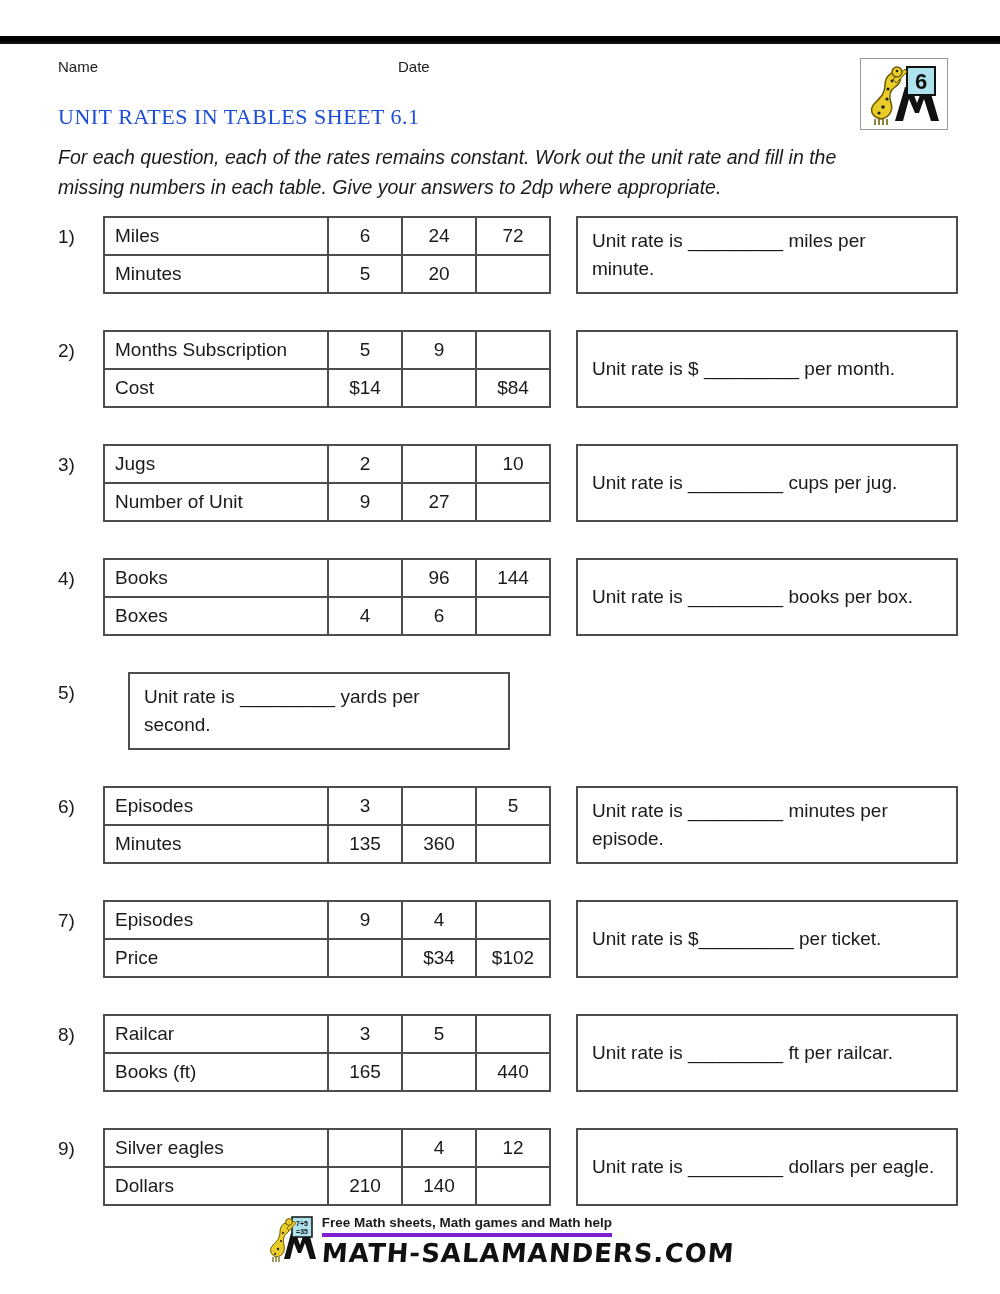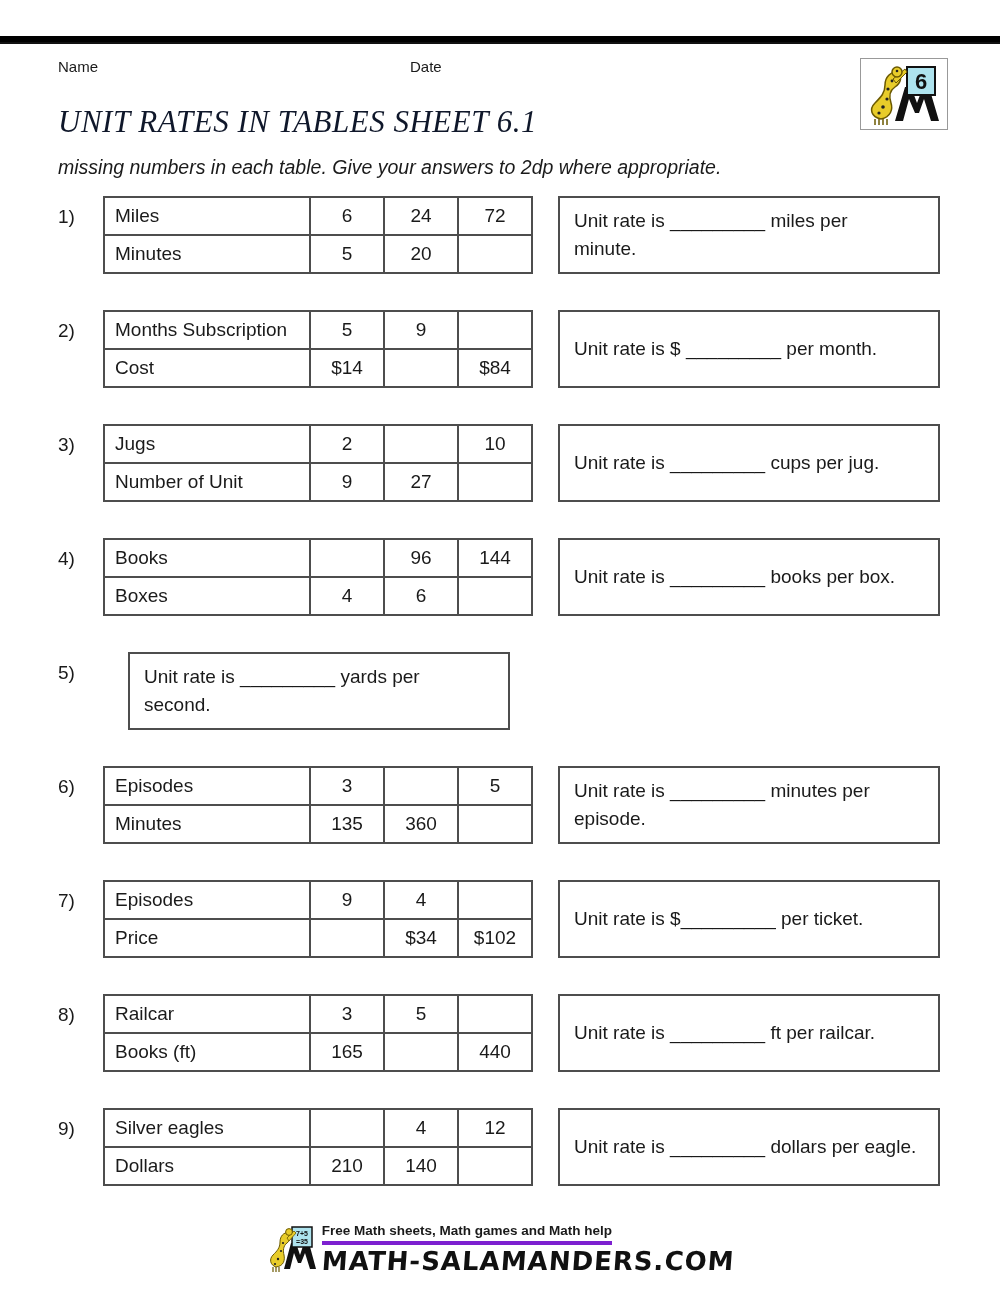--- a/index.html
+++ b/index.html
@@ -18,38 +18,37 @@
     height: 3px;
     border-top: 6px solid #000;
     border-bottom: 2px solid #111;
   }
   .header-row {
     position: relative;
     margin: 14px 0 15px 58px;
     font-size: 15px;
     height: 22px;
   }
-  .date-label { position: absolute; left: 352px; top: 0; }
+  .date-label { position: absolute; left: 340px; top: 0; }
   .corner-logo {
     position: absolute;
     top: 58px;
     right: 52px;
     width: 88px;
     height: 72px;
     border: 1px solid #999;
     background: #fff;
   }
   .page-title {
     margin: 24px 0 0 58px;
     font-family: "Liberation Serif", serif;
     font-weight: normal;
-    font-size: 31px;
-    color: #0f172a;
+    font-size: 22px;
+    color: #1d4ed8;
     letter-spacing: 0.5px;
-    font-style: italic;
   }
   .instructions {
     margin: 12px 58px 0 58px;
     font-size: 19.5px;
     font-style: italic;
     line-height: 30px;
   }
   .questions { margin-top: 14px; }
   .question {
     display: flex;
@@ -61,41 +60,41 @@
     font-size: 19px;
     padding-top: 10px;
   }
   table.rate-table { border-collapse: collapse; }
   table.rate-table td {
     border: 2px solid #4d4d4d;
     height: 38px;
     font-size: 19px;
     background: #fff;
   }
-  td.row-label { width: 206px; padding-left: 10px; }
+  td.row-label { width: 224px; padding-left: 10px; }
   td.value-cell { width: 74px; text-align: center; }
   .answer-box {
     margin-left: 25px;
     width: 382px;
     min-height: 78px;
     border: 2px solid #4d4d4d;
     display: flex;
     flex-direction: column;
     justify-content: center;
     padding: 6px 10px 6px 14px;
     font-size: 19px;
     line-height: 28px;
   }
   .footer {
     position: absolute;
     left: 0; right: 0;
-    bottom: 18px;
+    bottom: 26px;
     display: flex;
     justify-content: center;
-    align-items: center;
+    align-items: flex-start;
   }
   .footer-text { margin-left: 4px; }
   .footer-tagline {
     font-size: 13.5px;
     font-weight: bold;
     padding-bottom: 3px;
     border-bottom: 4px solid #7d20d0;
     display: inline-block;
   }
   .footer-site {
@@ -139,20 +138,21 @@
     <circle cx="18" cy="54" r="1.6" fill="#222"></circle>
     <circle cx="36" cy="12" r="1.3" fill="#222"></circle>
 
     <path d="M14 60 L14 66 M18 60 L18 66 M22 60 L22 66 M26 60 L26 66" stroke="#6b5900" stroke-width="1.5" fill="none"></path>
   </svg>
 </div>
 
 <h1 class="page-title">UNIT RATES IN TABLES SHEET 6.1</h1>
 
 <div class="instructions">
+  <div>For each question, each of the rates remains constant.  Work out the unit rate and fill in the</div>
   <div>missing numbers in each table. Give your answers to 2dp where appropriate.</div>
 </div>
 
 <div class="questions">
   <div class="question">
     <div class="qnum">1)</div>
     <table class="rate-table">
       <tbody>
         <tr>
           <td class="row-label">Miles</td>

